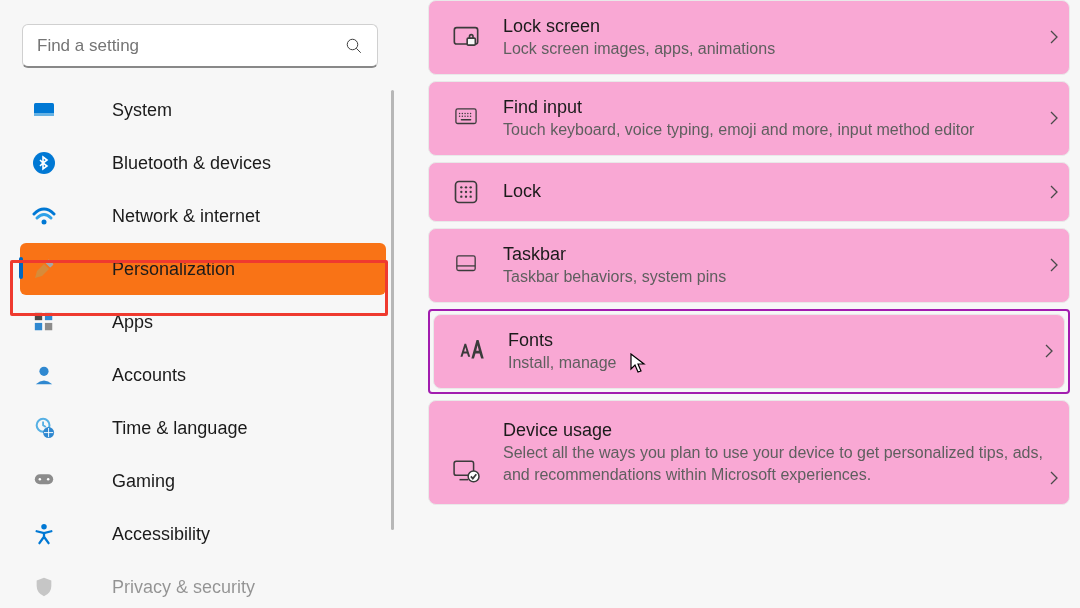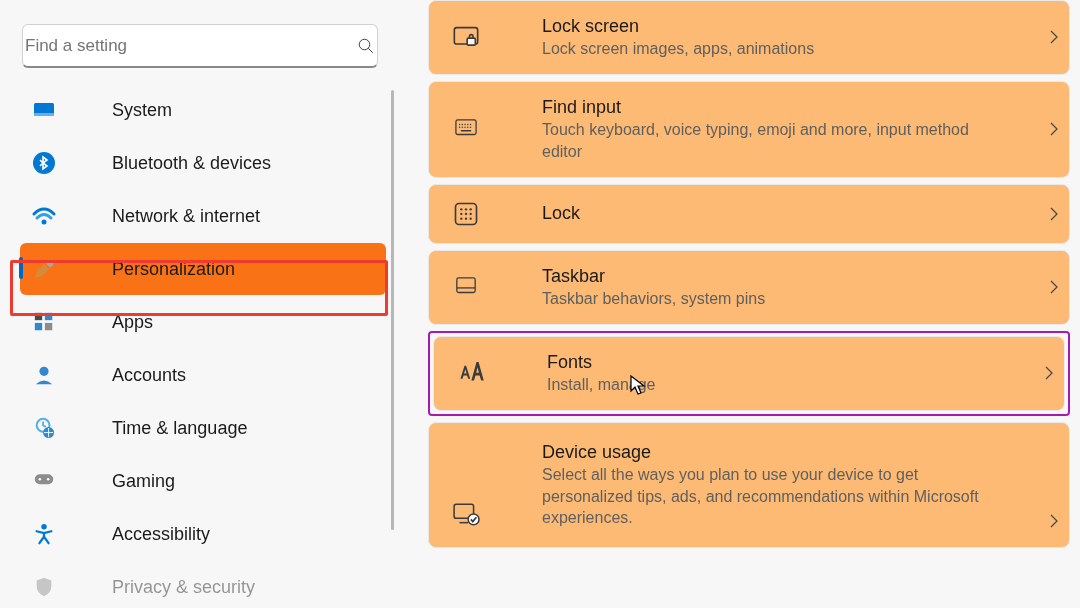--- a/index.html
+++ b/index.html
@@ -31,21 +31,21 @@
     }
     .search-box {
       display: flex;
       align-items: center;
       width: 100%;
       height: 44px;
       background: #fff;
       border: 1px solid #d0d0d0;
       border-bottom: 2px solid #888;
       border-radius: 6px;
-      padding: 0 2px;
+      padding: 0 14px;
       justify-content: center;
     }
     .search-input {
       flex: 1;
       border: none;
       outline: none;
       font-size: 17px;
       color: #5c5c5c;
       background: transparent;
       font-family: inherit;
@@ -114,30 +114,29 @@
       pointer-events: none;
     }
     
     .main {
       flex: 1;
       padding: 0 10px 0 28px;
       overflow: hidden;
       position: relative;
     }
     .card {
-      background: #fdba74;
+      background: #f9a8d4;
       border: 1px solid #e9e9e9;
       border-radius: 8px;
       padding: 14px 10px 14px 22px;
       margin-bottom: 6px;
       display: flex;
       align-items: center;
       cursor: pointer;
       position: relative;
-      gap: 39px;
     }
     .card-icon {
       width: 30px;
       height: 30px;
       margin-right: 22px;
       display: flex;
       align-items: center;
       justify-content: center;
       flex-shrink: 0;
     }

